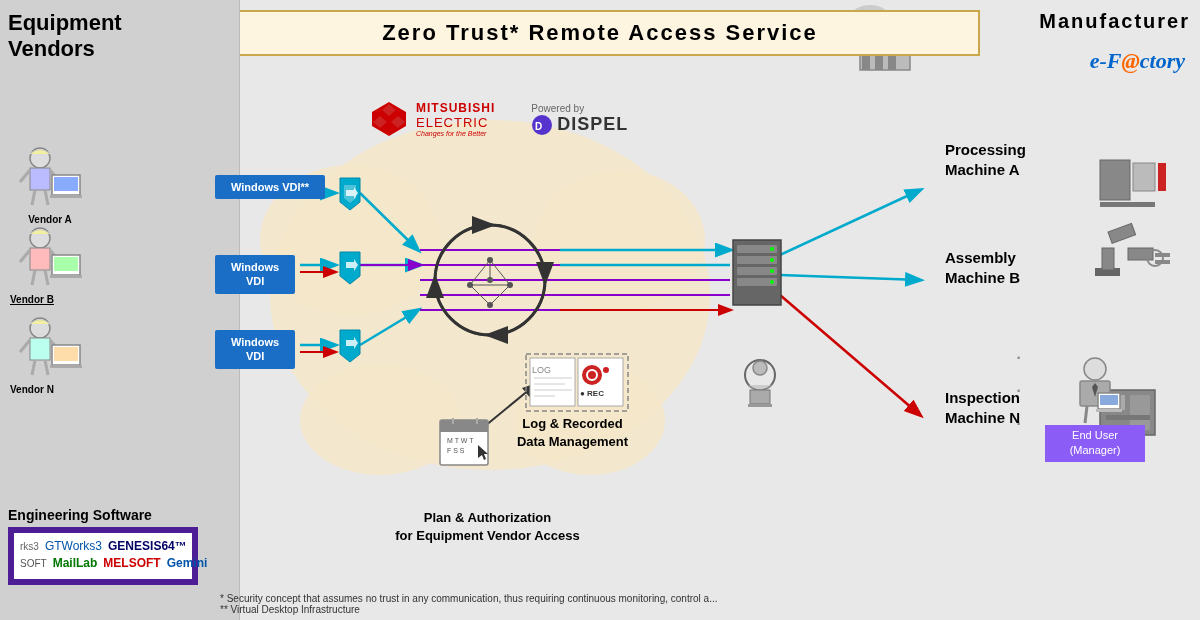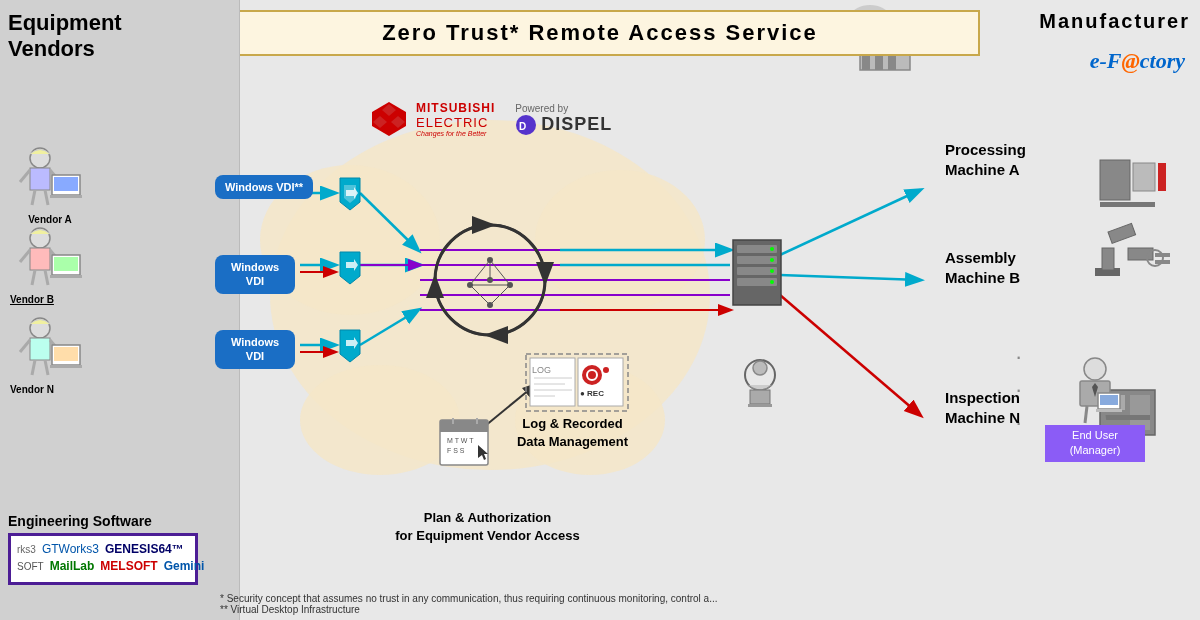--- a/index.html
+++ b/index.html
@@ -54,22 +54,22 @@
     }
 
     
     .vdi-box {
       position: absolute;
       background: #1a6ec5;
       color: white;
       font-size: 11px;
       font-weight: bold;
       text-align: center;
-      padding: 5px 10px;
-      border-radius: 8px;
+      padding: 5px 16px;
+      border-radius: 2px;
       line-height: 1.3;
       min-width: 80px;
     }
 
     .vdi-1 { top: 175px; left: 215px; }
     .vdi-2 { top: 255px; left: 215px; }
     .vdi-3 { top: 330px; left: 215px; }
 
     
     .eng-software {
@@ -80,21 +80,21 @@
     }
 
     .eng-title {
       font-size: 14px;
       font-weight: bold;
       margin-bottom: 4px;
     }
 
     .software-box {
       background: white;
-      border: 3px solid #4c1d95;
+      border: 6px solid #4c1d95;
       padding: 6px;
       font-size: 11px;
     }
 
     .software-row {
       display: flex;
       gap: 6px;
       align-items: center;
       margin-bottom: 3px;
     }
@@ -369,21 +369,21 @@
     <span>Windows
 VDI**</span>
   </div>
   <div class="vdi-box vdi-2">
     <span>Windows<br>VDI</span>
   </div>
   <div class="vdi-box vdi-3">
     <span>Windows<br>VDI</span>
   </div>
 
-  <div style="position:absolute; top:100px; left:370px; display:flex; align-items:center; gap:20px;">
+  <div style="position:absolute; top:100px; left:370px; display:flex; align-items:center; gap:36px;">
     <div style="display:flex; align-items:center; gap:8px;">
 
       <svg width="38" height="38" viewBox="0 0 38 38">
         <polygon points="19,2 36,12 36,26 19,36 2,26 2,12" fill="#cc0000"></polygon>
         <polygon points="19,8 30,14 30,24 19,30 8,24 8,14" fill="#cc0000"></polygon>
         <polygon points="19,5 19,33 5,19 33,19" fill="#cc0000" opacity="0.3"></polygon>
 
         <polygon points="19,4 26,10 19,16 12,10" fill="#cc2222"></polygon>
         <polygon points="10,16 17,22 10,28 3,22" fill="#cc2222"></polygon>
         <polygon points="28,16 35,22 28,28 21,22" fill="#cc2222"></polygon>

